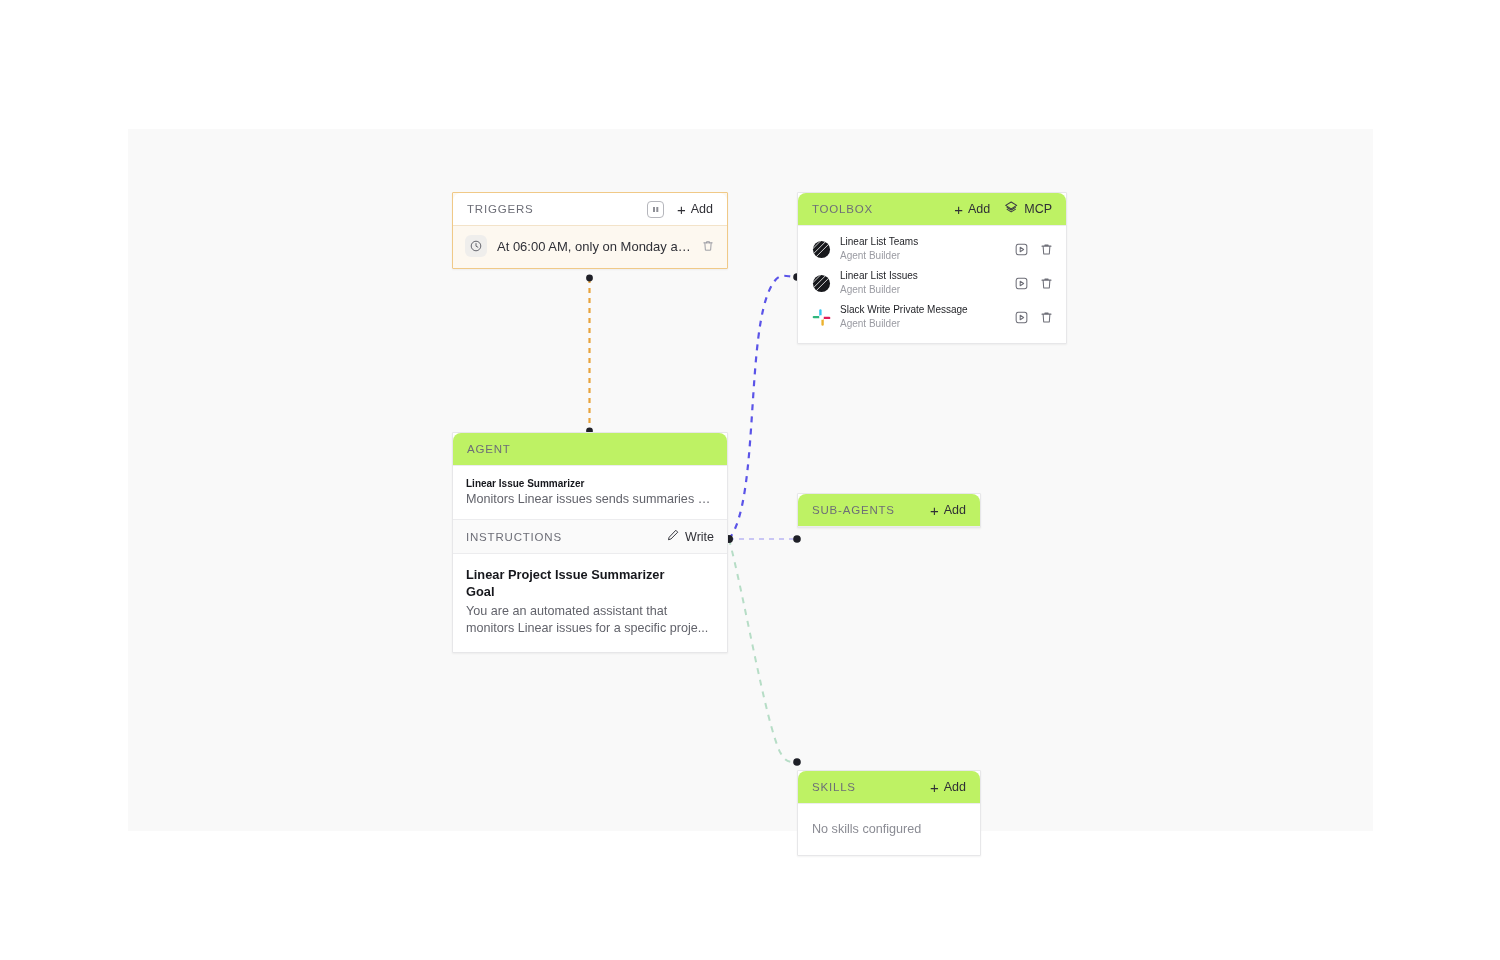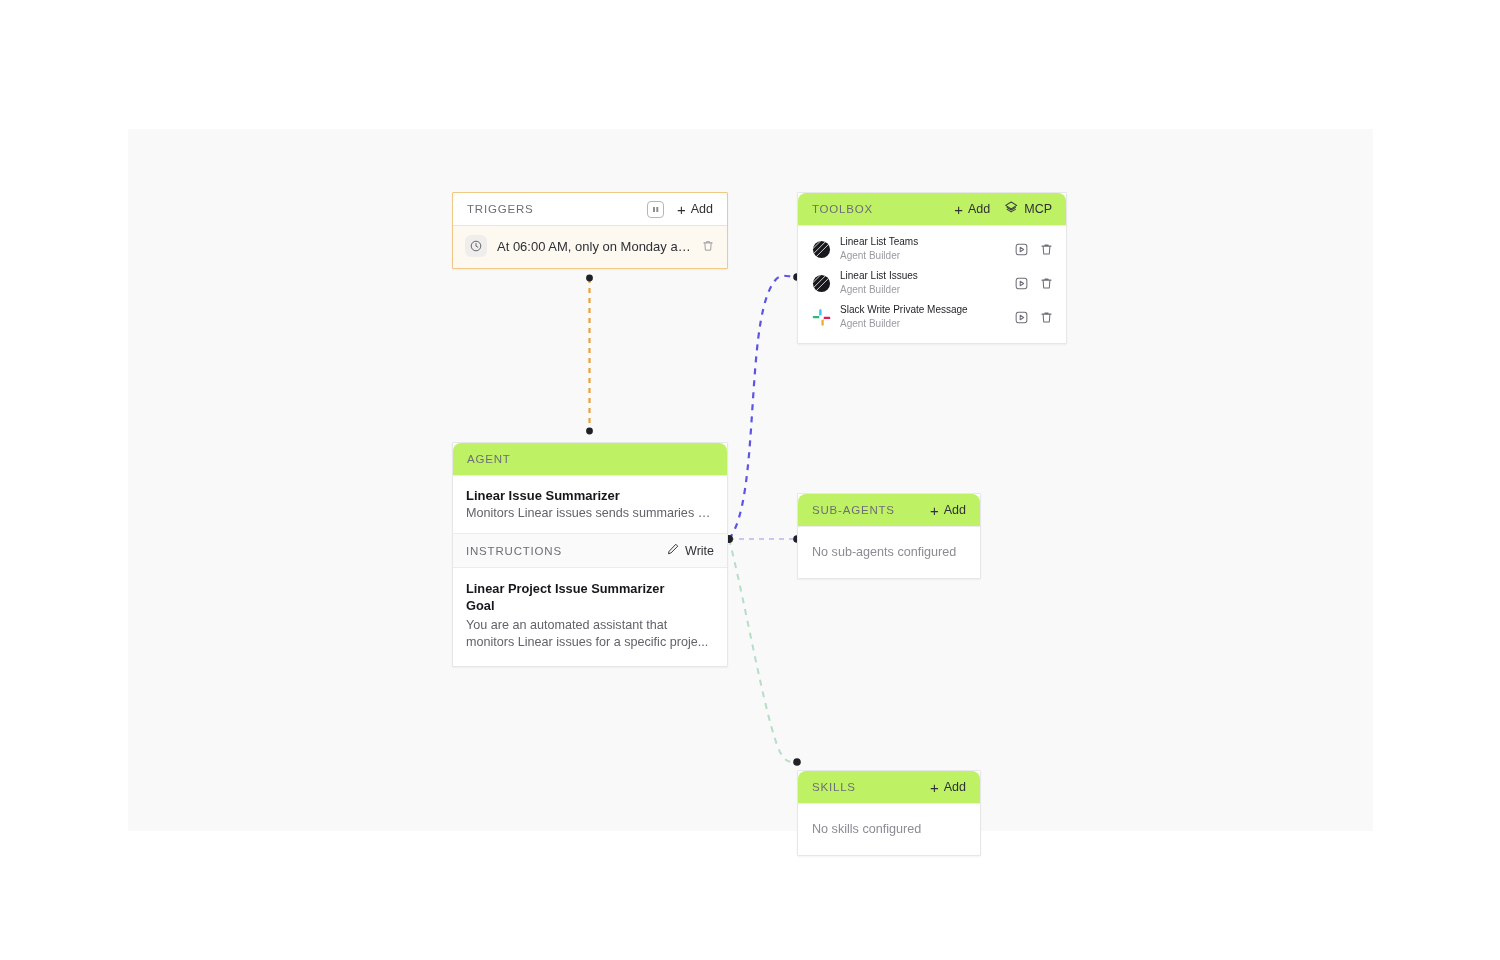--- a/index.html
+++ b/index.html
@@ -88,23 +88,23 @@
     gap: 9px; min-height: 32px;
   }
   .tool-logo { width: 19px; height: 19px; flex: 0 0 auto; }
   .tool-meta { flex: 1; min-width: 0; }
   .tool-name { font-size: 10px; color: #1d1e23; line-height: 1.25; white-space: nowrap; }
   .tool-sub { font-size: 10px; color: #9a9ba2; line-height: 1.35; }
   .row-actions { display: flex; align-items: center; gap: 10px; }
   .mini-btn { cursor: pointer; display: flex; }
 
   
-  #agent-card { left: 452px; top: 432px; width: 276px; margin-top: 10px; }
+  #agent-card { left: 452px; top: 432px; width: 276px; }
   .agent-body { padding: 12px 13px 13px 13px; }
-  .agent-name { font-size: 13px; font-weight: 700; color: #16171c; margin-bottom: 3px; }
+  .agent-name { font-size: 10px; font-weight: 700; color: #16171c; margin-bottom: 3px; }
   .agent-desc {
     font-size: 12.6px; color: #62636b;
     white-space: nowrap; overflow: hidden; text-overflow: ellipsis;
   }
   .sub-header {
     display: flex; align-items: center;
     background: #fafafa;
     border-top: 1px solid #ececee;
     border-bottom: 1px solid #ececee;
     padding: 0 13px; height: 35px;
@@ -334,21 +334,20 @@
 </div>
 
 <div class="card" id="subagents-card">
   <div class="card-header">
     <div class="card-title">SUB-AGENTS</div>
     <div class="hdr-btn">
       <span class="plus">+</span>
       <span>Add</span>
     </div>
   </div>
-  <div class="empty-body">No sub-agents configured</div>
 </div>
 
 <div class="card" id="skills-card">
   <div class="card-header">
     <div class="card-title">SKILLS</div>
     <div class="hdr-btn">
       <span class="plus">+</span>
       <span>Add</span>
     </div>
   </div>

